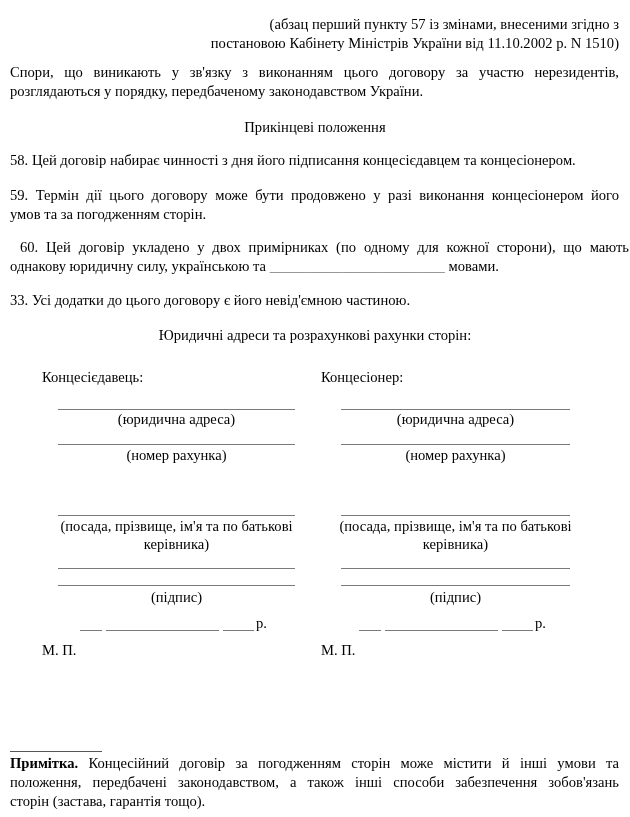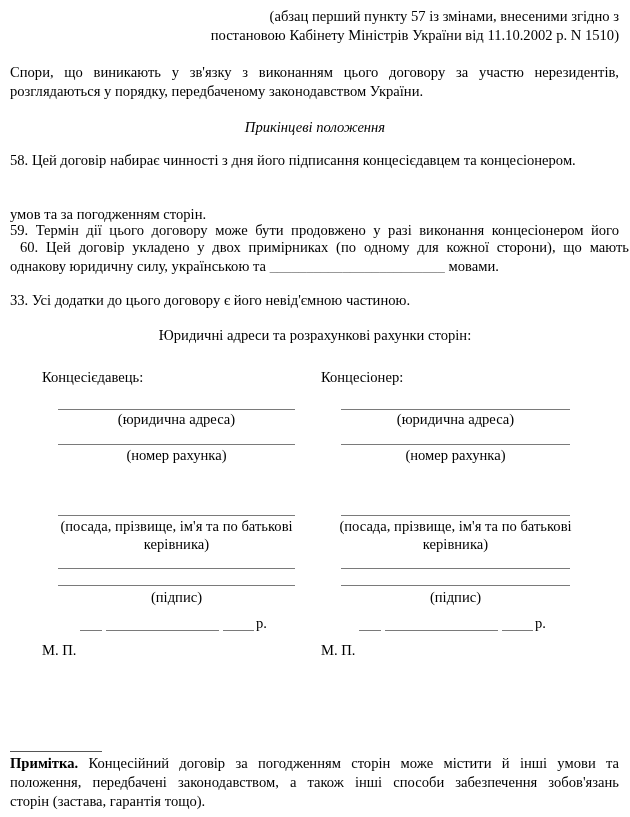--- a/index.html
+++ b/index.html
@@ -3,40 +3,40 @@
 <meta charset="utf-8">
 <style>
   html, body { margin: 0; padding: 0; background: #ffffff; }
   body {
     width: 630px; height: 817px; position: relative; overflow: hidden;
     font-family: "Liberation Serif", serif; font-size: 14.6px; color: #000;
   }
   .abs { position: absolute; }
   .line { white-space: nowrap; line-height: 19px; }
   .just-all { text-align: justify; text-align-last: justify; }
-  .right { text-align: right; }
+  .right { text-align: right; margin-top: 8px; }
   .center { text-align: center; }
   .rule { position: absolute; height: 0; border-top: 1px solid #7a7a7a; }
   .caption { position: absolute; text-align: center; line-height: 18px; }
   .b { font-weight: bold; }
 </style>
 </head>
 <body>
 
 <div class="abs line right" style="left:10px; width:609px; top:7px;">(абзац перший пункту 57 із змінами, внесеними згідно з</div>
 <div class="abs line right" style="left:10px; width:609px; top:26px;text-align:right;">постановою Кабінету Міністрів України від 11.10.2002 р. N 1510)</div>
 
 <div class="abs line just-all" style="left:10px; width:609px; top:63px;">Спори, що виникають у зв'язку з виконанням цього договору за участю нерезидентів,</div>
 <div class="abs line" style="left:10px; top:82px;">розглядаються у порядку, передбаченому законодавством України.</div>
 
-<div class="abs line center" style="left:0; width:630px; top:118px;font-style:italic;">Прикінцеві положення</div>
+<div class="abs line center" style="left:0; width:630px; top:118px;">Прикінцеві положення</div>
 
 <div class="abs line" style="left:10px; top:151px;">58. Цей договір набирає чинності з дня його підписання концесієдавцем та концесіонером.</div>
 
-<div class="abs line just-all" style="left:10px; width:609px; top:186px;margin-top:35px;">59. Термін дії цього договору може бути продовжено у разі виконання концесіонером його</div>
+<div class="abs line just-all" style="left:10px; width:609px; top:186px;">59. Термін дії цього договору може бути продовжено у разі виконання концесіонером його</div>
 <div class="abs line" style="left:10px; top:205px;">умов та за погодженням сторін.</div>
 
 <div class="abs line just-all" style="left:10px; width:609px; top:238px;margin-left:10px;">60. Цей договір укладено у двох примірниках (по одному для кожної сторони), що мають</div>
 <div class="abs line" style="left:10px; top:257px;">
   <span>однакову юридичну силу, українською та</span>
   <span style="color:#7a7a7a;">________________________</span>
   <span>мовами.</span>
 </div>
 
 <div class="abs line" style="left:10px; top:291px;">33. Усі додатки до цього договору є його невід'ємною частиною.</div>

